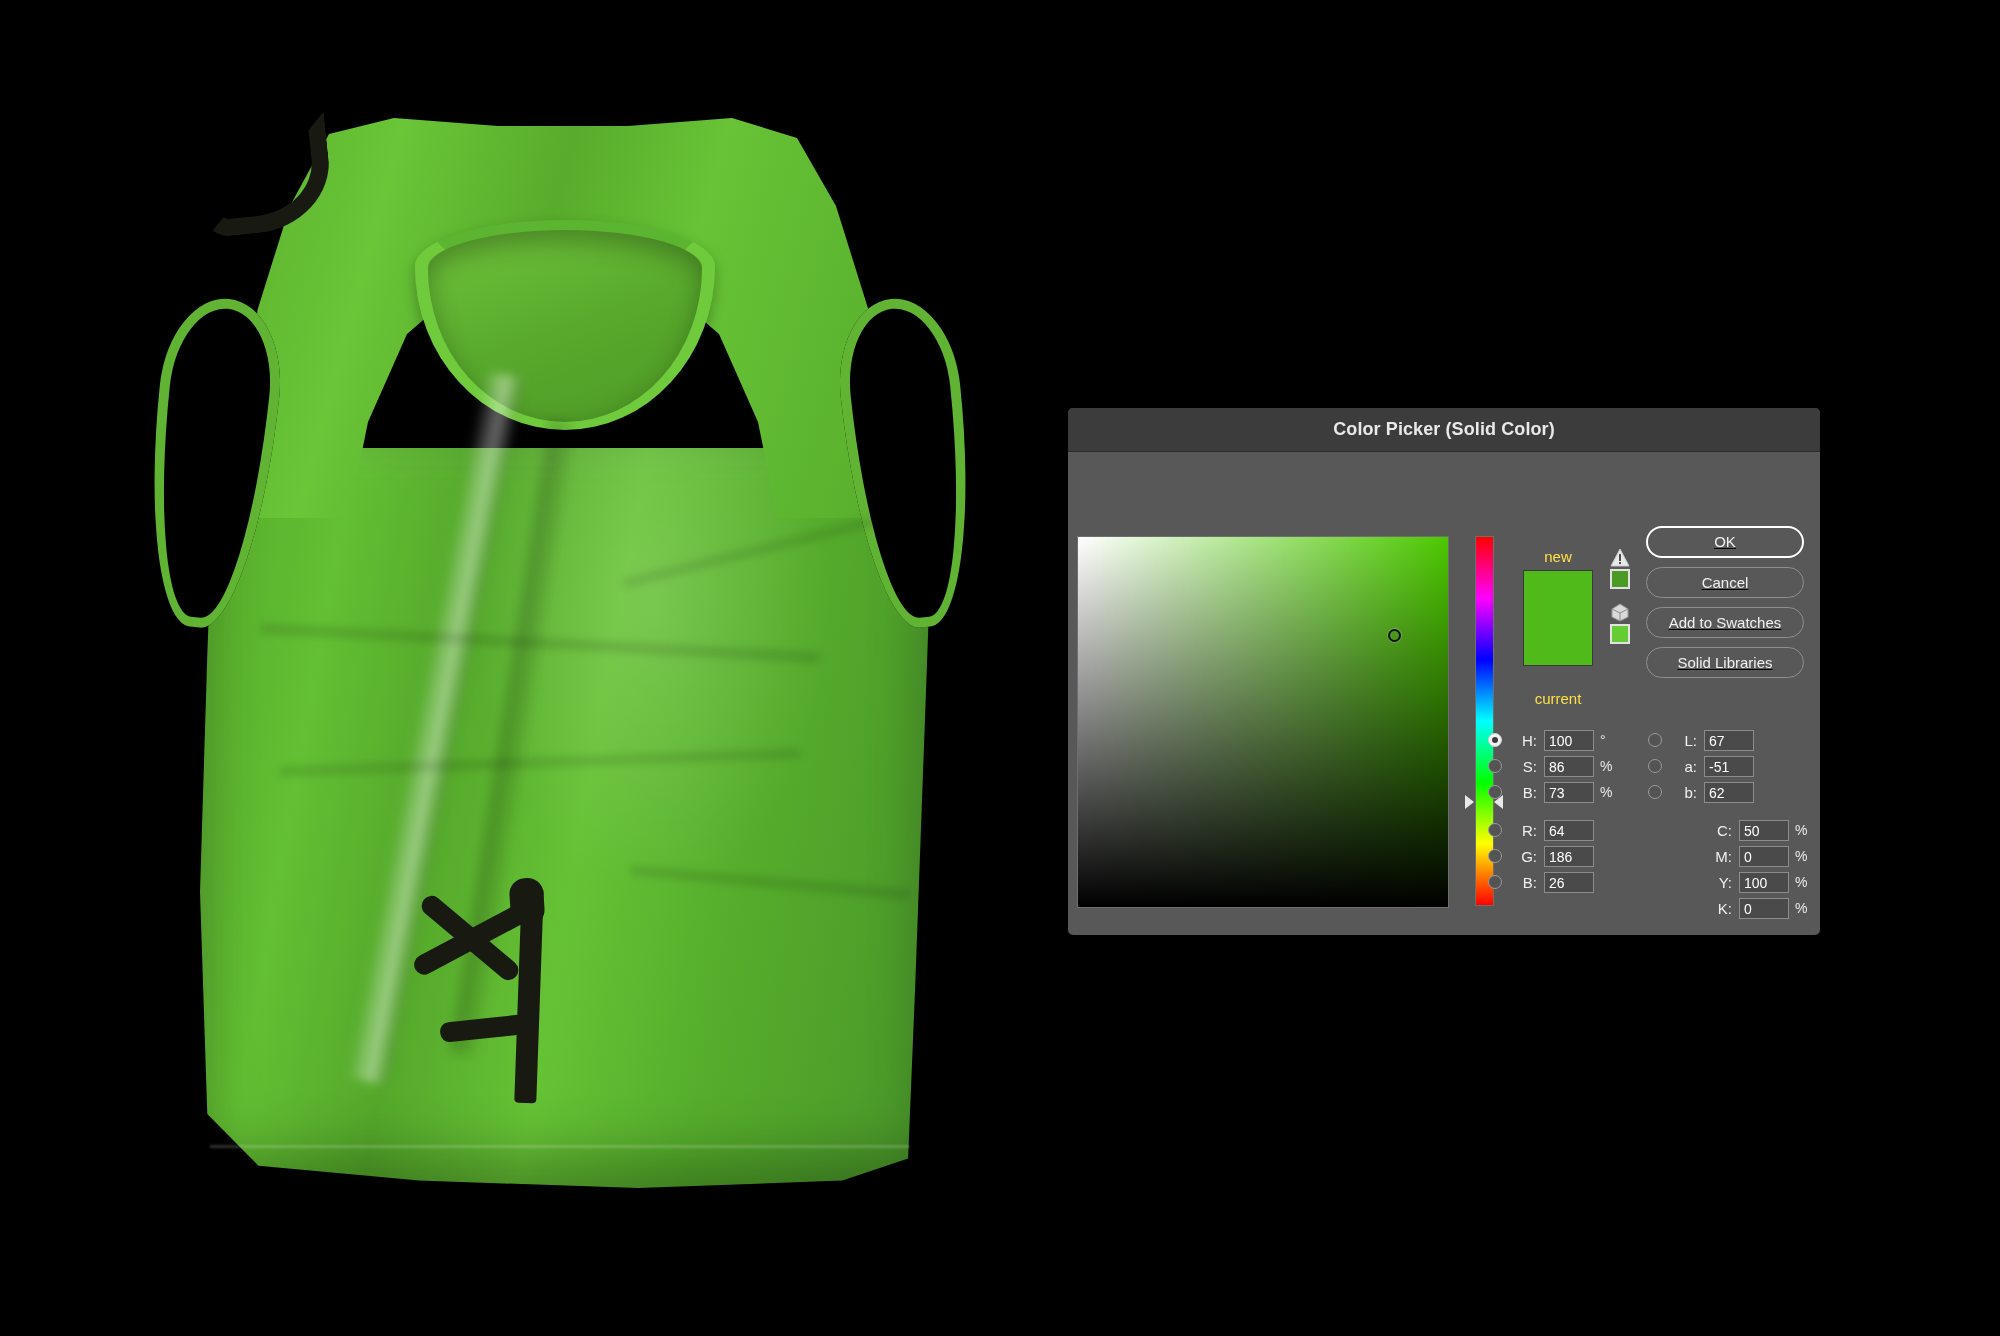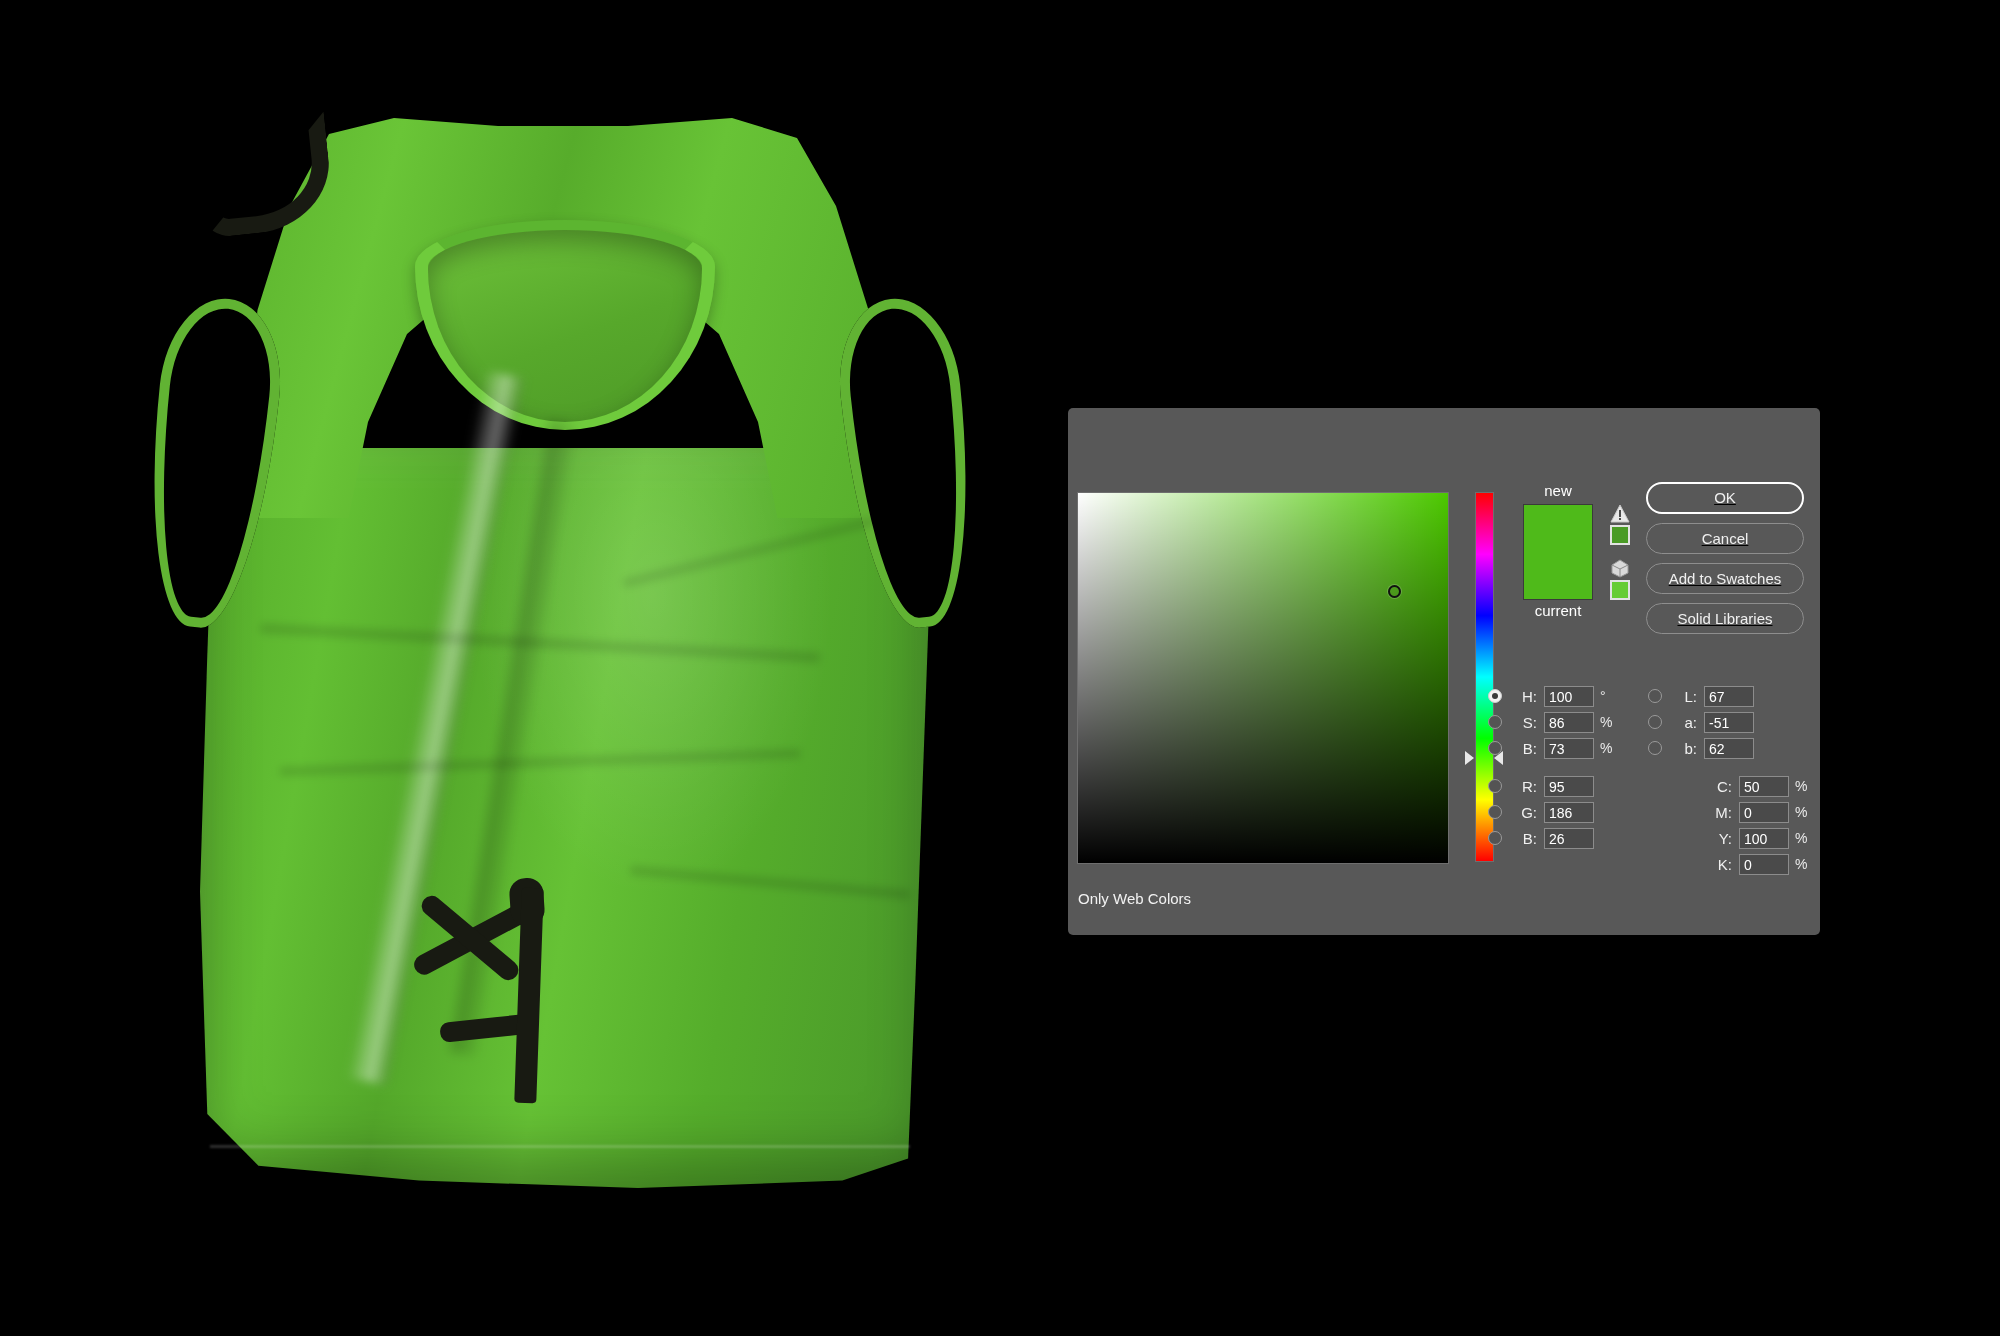--- a/index.html
+++ b/index.html
@@ -251,23 +251,24 @@
   .hue-arrow.right { right: -6px; border-right: 9px solid #e8e8e8; }
 
   
   .preview-col {
     position: absolute;
     left: 440px; top: 72px;
     width: 100px;
     text-align: center;
   }
   .preview-label {
-    color: #ffffff;
+    color: #fde047;
     font-size: 15px;
     line-height: 22px;
+    margin-top: 22px;
   }
   .preview-box {
     width: 70px; height: 96px;
     margin: 2px auto 0;
     border: 1px solid #3a3a3a;
     box-sizing: border-box;
   }
   .preview-box .half { height: 50%; }
 
   .alert-col {
@@ -413,20 +414,23 @@
     <div class="mark-stroke mark-x1"></div>
     <div class="mark-curve"></div>
     <div class="mark-stroke mark-tail"></div>
     <div class="mark-stroke mark-v-head"></div>
     <div class="mark-stroke mark-v"></div>
   </div>
 </div>
 
 <div class="dialog">
 
+  <div class="titlebar">
+    <span class="title">Color Picker (Solid Color)</span>
+  </div>
 
   <div class="dialog-body">
 
     <div class="color-field" style="background-color: rgb(76, 200, 0);">
       <div class="field-marker"></div>
     </div>
 
     <div class="hue-wrap">
       <div class="hue-bar"></div>
       <div class="hue-arrow left" style="top:259px;"></div>
@@ -511,21 +515,21 @@
           <span class="fbox">62</span>
         </div>
       </div>
 
       <div class="gap"></div>
 
       <div class="frow">
         <div class="col-left">
           <span class="radio"></span>
           <span class="flabel">R:</span>
-          <span class="fbox">95</span>
+          <span class="fbox">64</span>
         </div>
         <div class="col-right">
           <span class="radio hidden"></span>
           <span class="flabel wide">C:</span>
           <span class="fbox">50</span>
           <span class="funit">%</span>
         </div>
       </div>
 
       <div class="frow">

